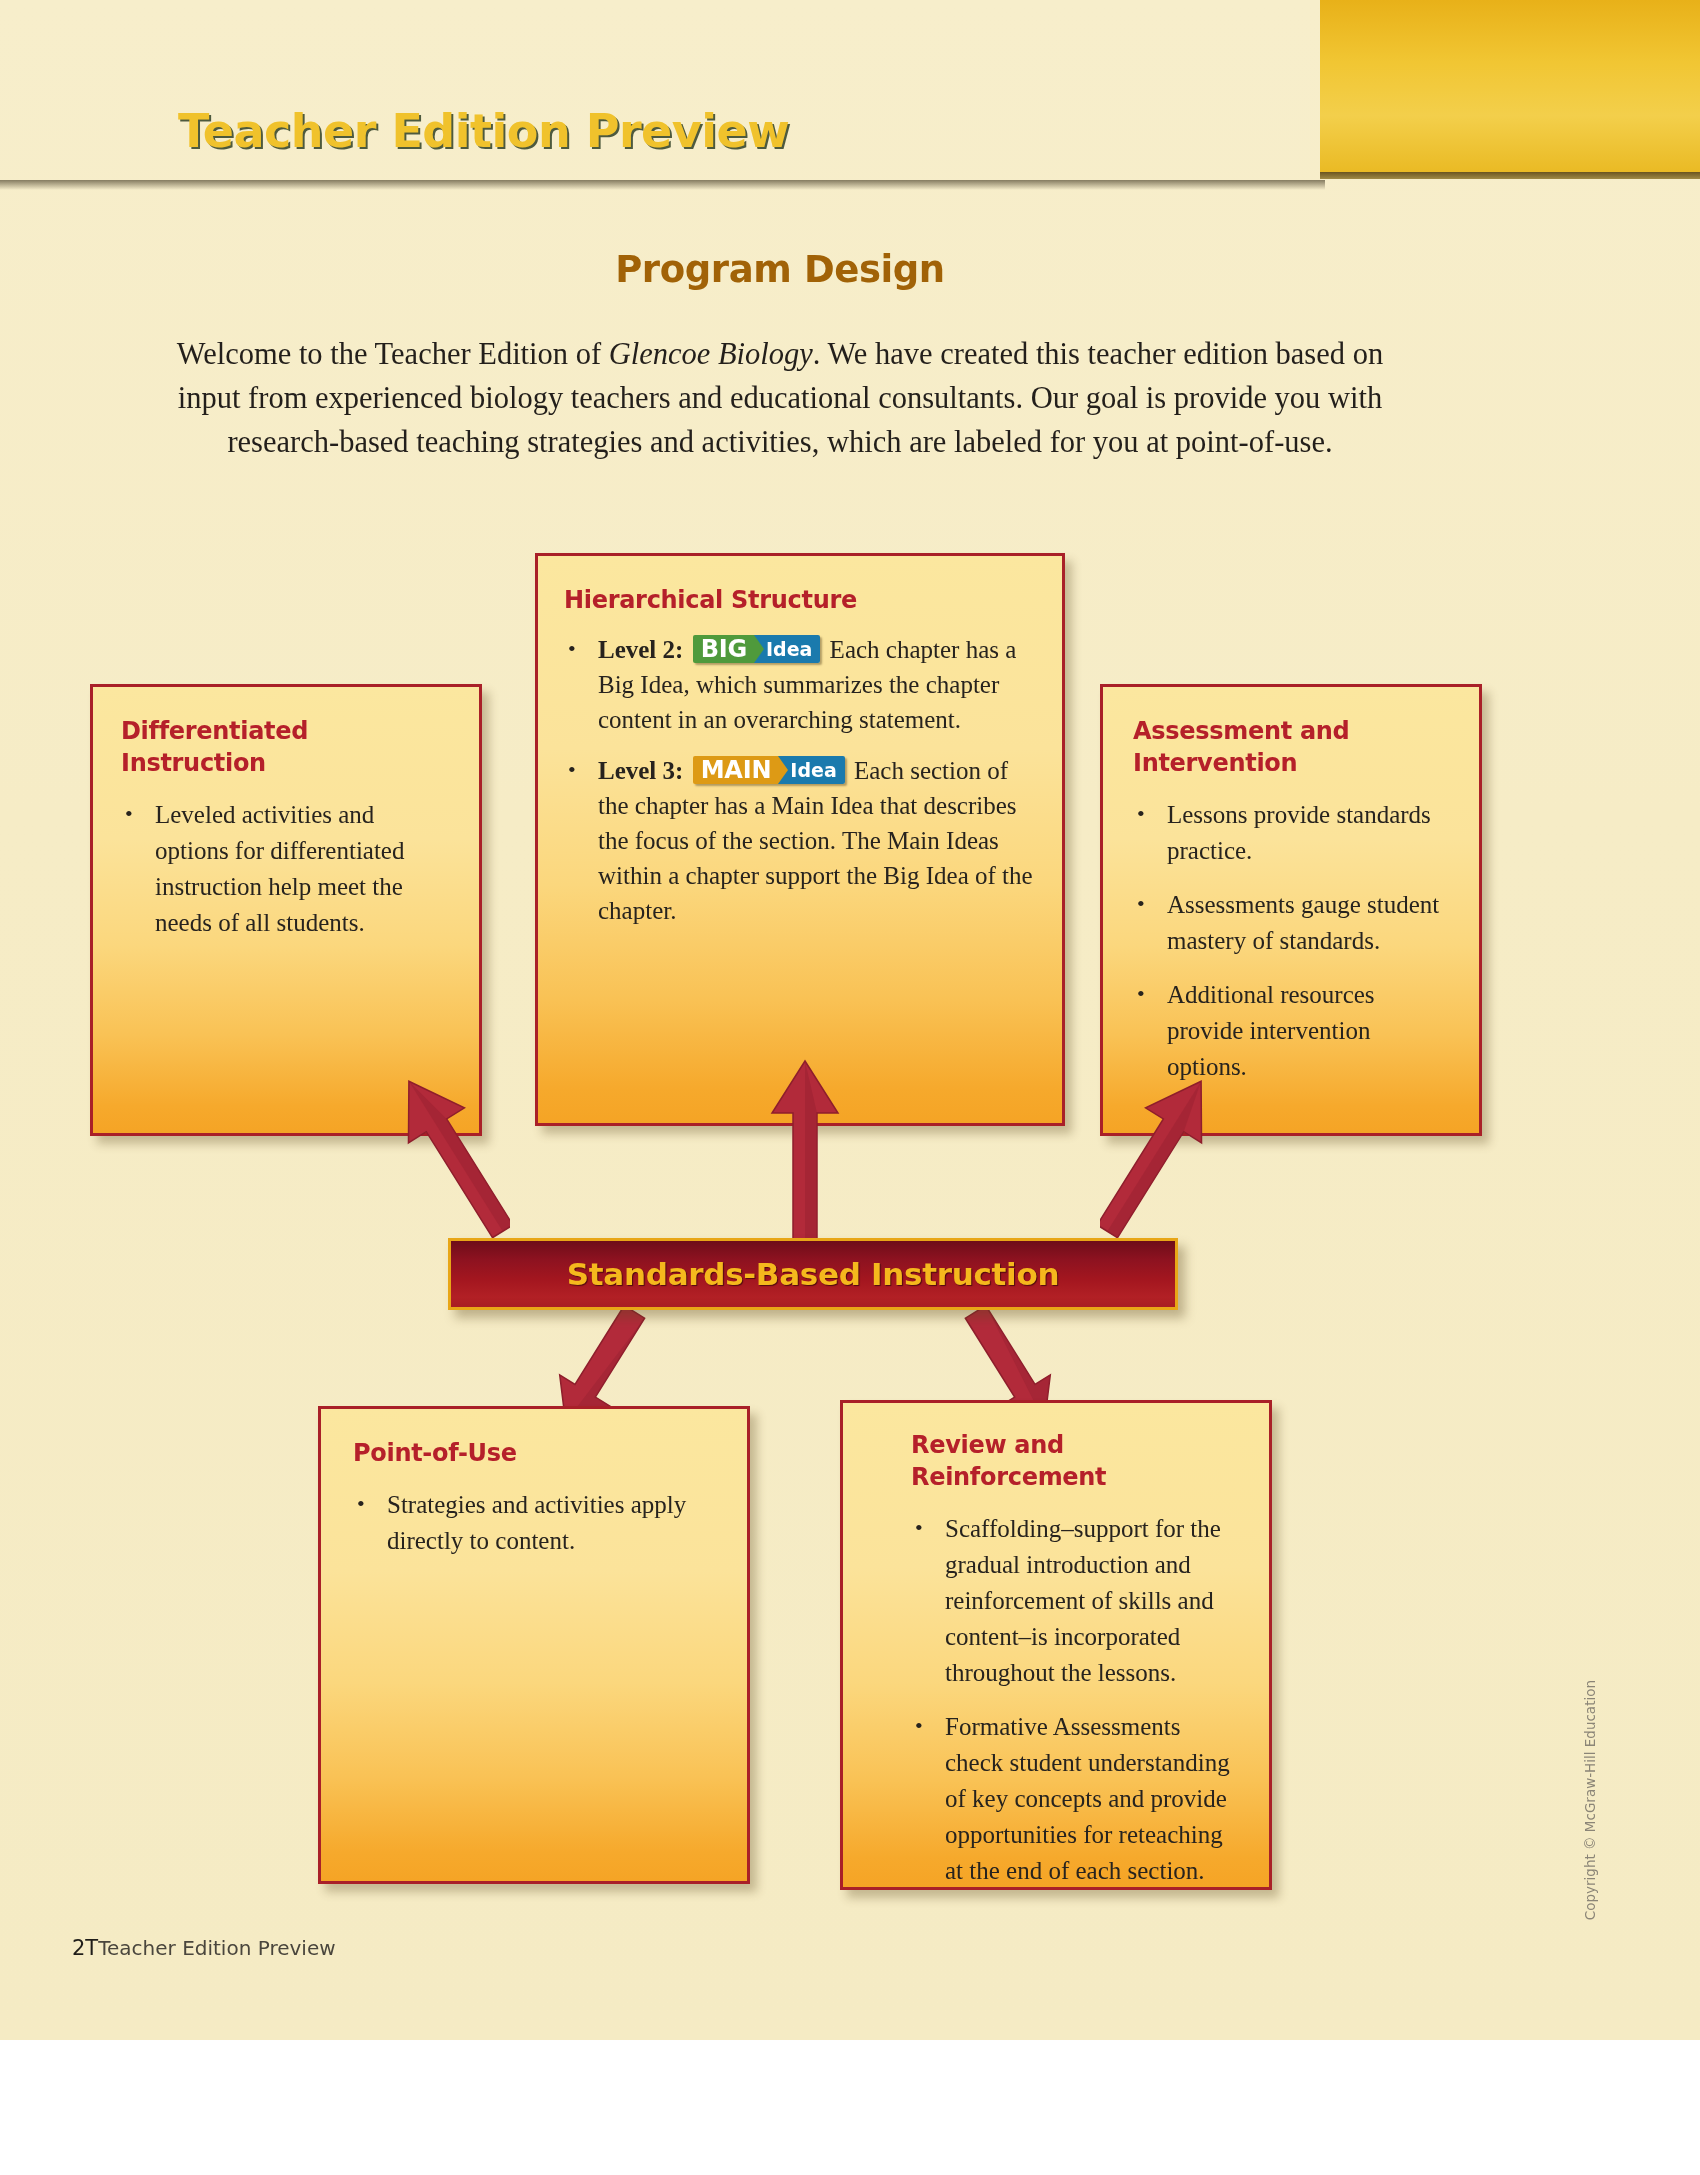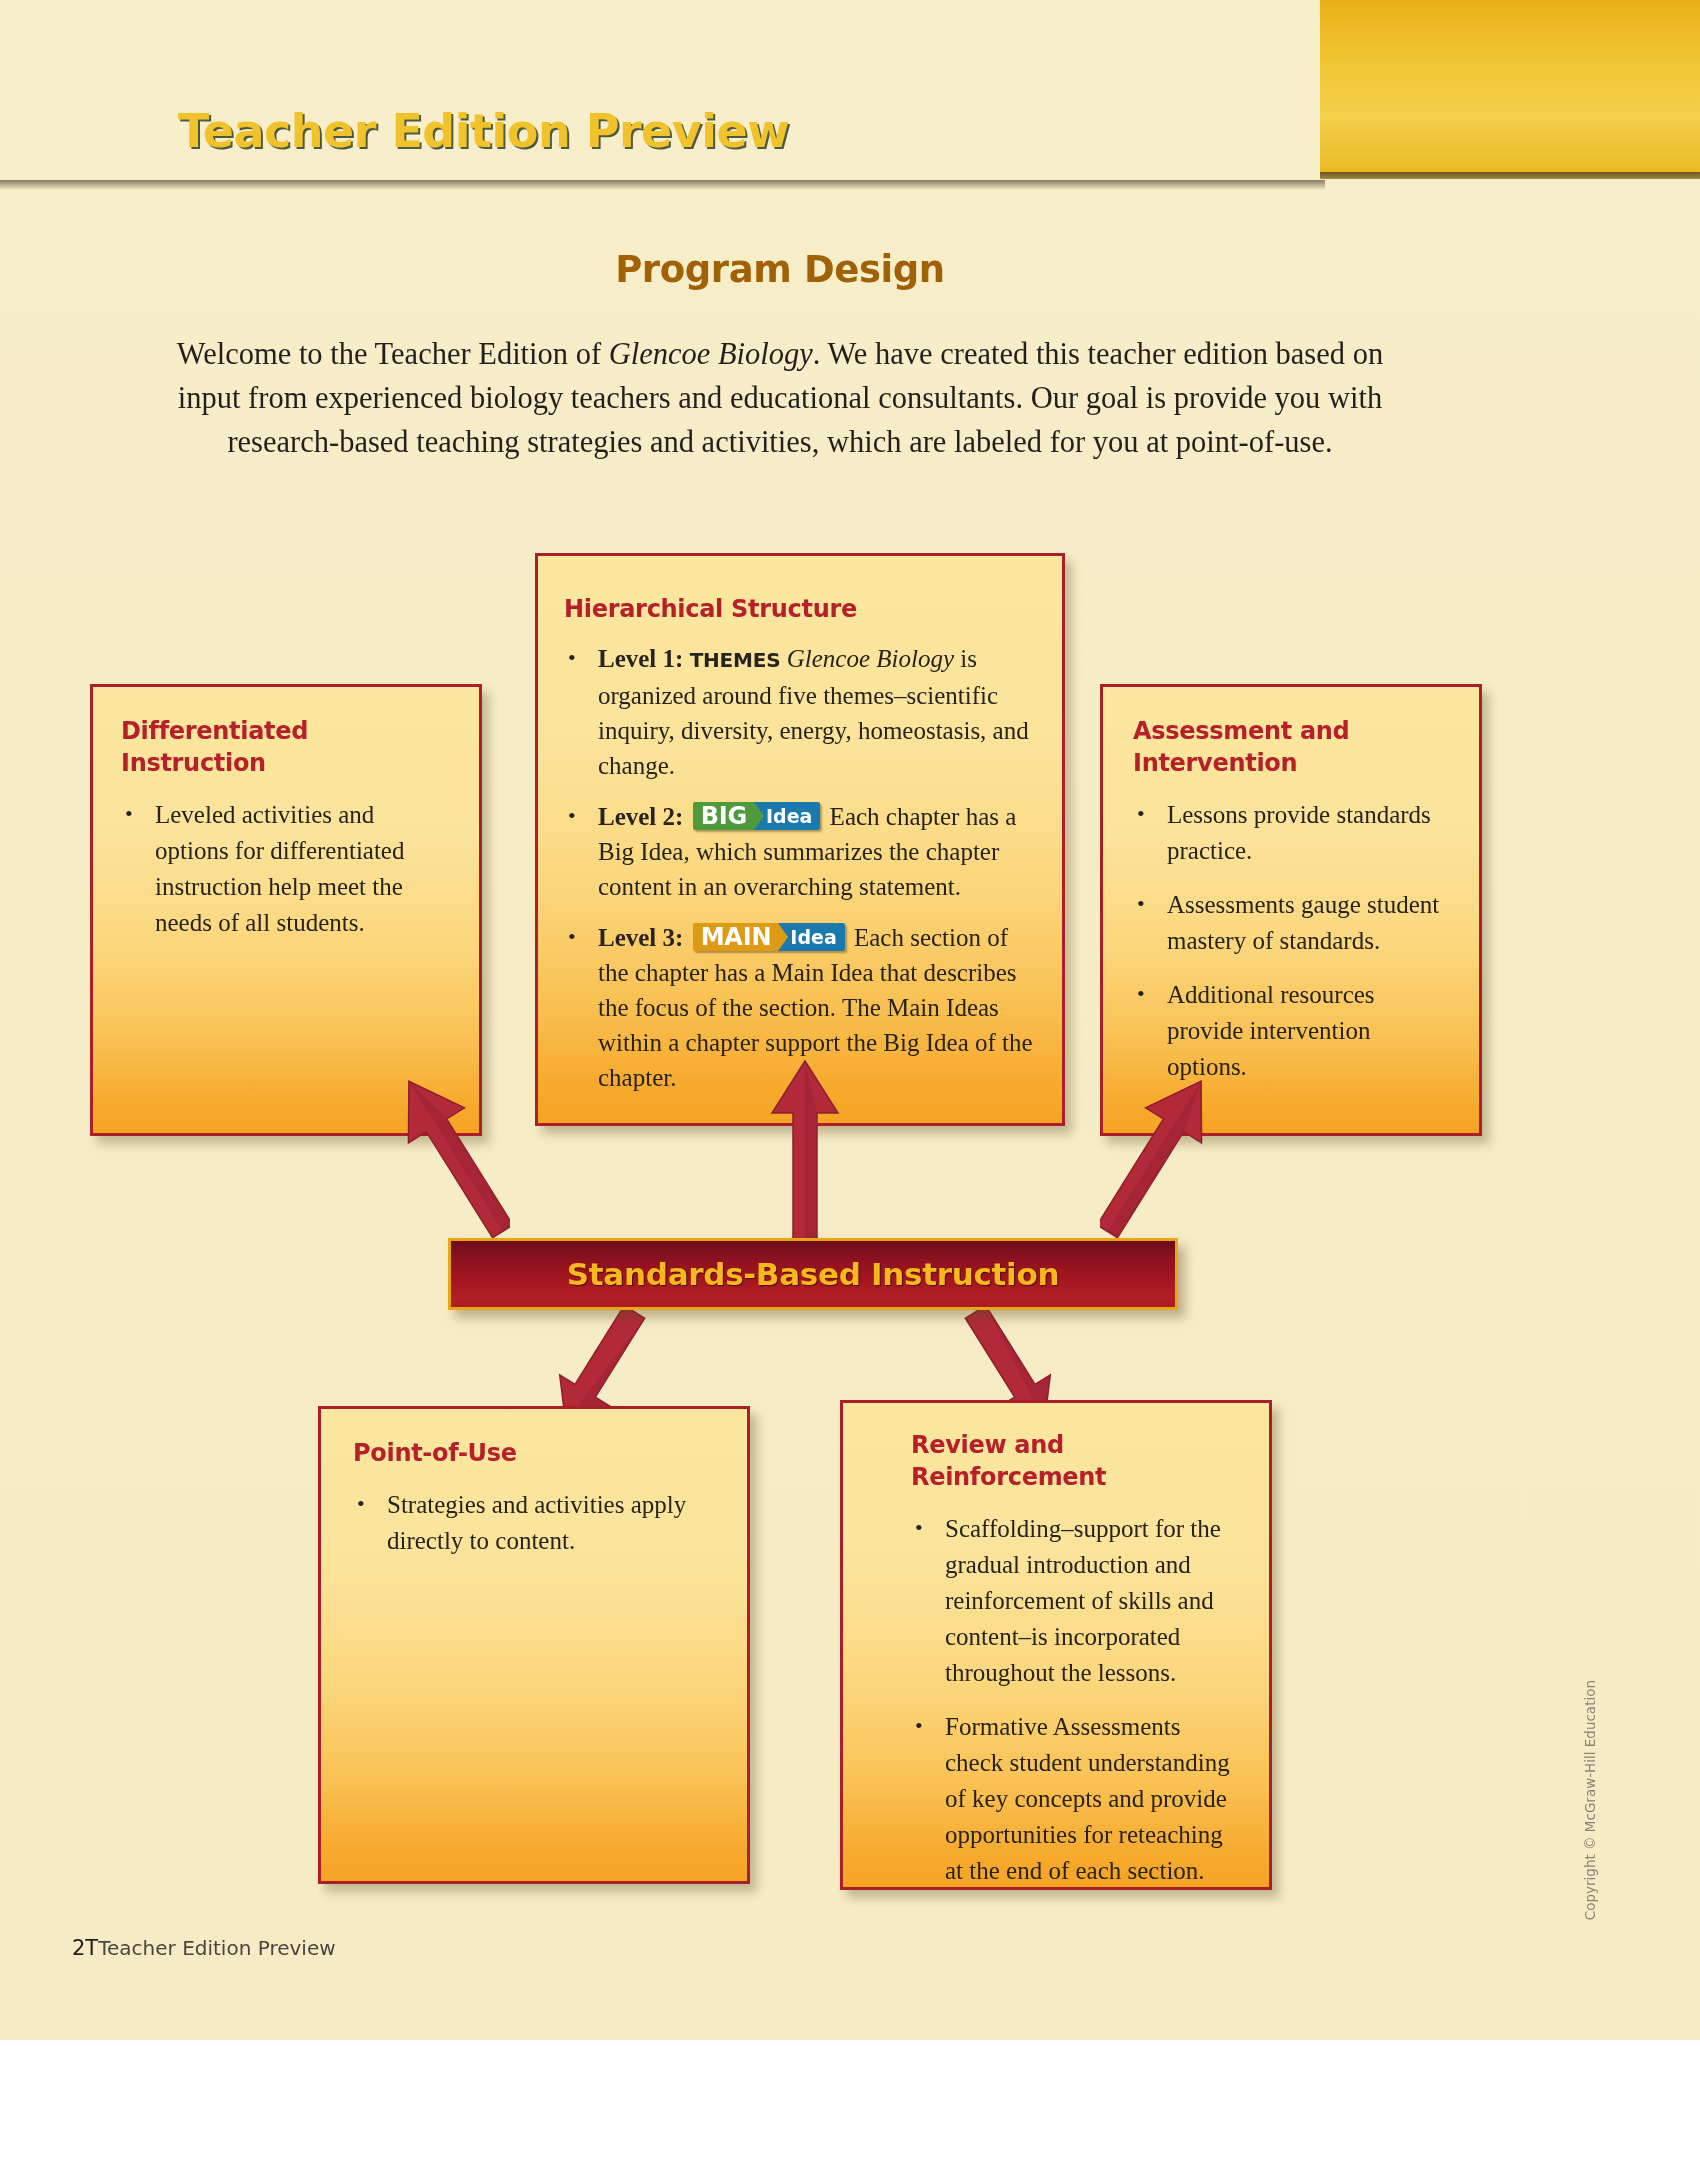--- a/index.html
+++ b/index.html
@@ -159,21 +159,21 @@
     top: -1px;
     font-size: 22px;
     color: #27231e;
   }
 
   
   #box-differentiated { left: 90px;  top: 684px;  width: 392px; height: 452px; }
   #box-differentiated .box-pad { padding: 28px 30px 0 28px; }
 
   #box-hierarchical  { left: 535px; top: 553px;  width: 530px; height: 573px; }
-  #box-hierarchical .box-pad { padding: 37px 26px 0 26px; }
+  #box-hierarchical .box-pad { padding: 28px 26px 0 26px; }
 
   #box-assessment    { left: 1100px; top: 684px; width: 382px; height: 452px; }
   #box-assessment .box-pad { padding: 28px 30px 0 30px; }
 
   #box-pointofuse    { left: 310px; top: 1406px; width: 432px; height: 478px; margin-left: 8px; }
   #box-pointofuse .box-pad { padding: 28px 28px 0 32px; }
 
   #box-review        { left: 840px; top: 1400px; width: 432px; height: 490px; }
   #box-review .box-pad { padding: 26px 26px 0 28px; margin-left: 40px; }
 
@@ -324,21 +324,20 @@
         <li>Leveled activities and options for differentiated instruction help meet the needs of all students.</li>
       </ul>
     </div>
   </div>
 
   <div class="box" id="box-hierarchical">
     <div class="box-pad">
       <div class="box-title">Hierarchical Structure</div>
       <ul class="bullets">
 
-        <li><span class="lvl">Level 1:</span> <span class="themes-tag">THEMES</span> <span class="ital">Glencoe Biology</span><span> is organized around five themes–scientific inquiry, diversity, energy, homeostasis, and change.</span></li>
 
         <li><span class="lvl">Level 2:</span> <span class="badge big"><span class="lead">BIG</span><span class="notch"></span><span class="idea">Idea</span></span><span> Each chapter has a Big Idea, which summarizes the chapter content in an overarching statement.</span></li>
 
         <li><span class="lvl">Level 3:</span> <span class="badge main"><span class="lead">MAIN</span><span class="notch"></span><span class="idea">Idea</span></span><span> Each section of the chapter has a Main Idea that describes the focus of the section. The Main Ideas within a chapter support the Big Idea of the chapter.</span></li>
 
       </ul>
     </div>
   </div>
 
   <div class="box" id="box-assessment">

